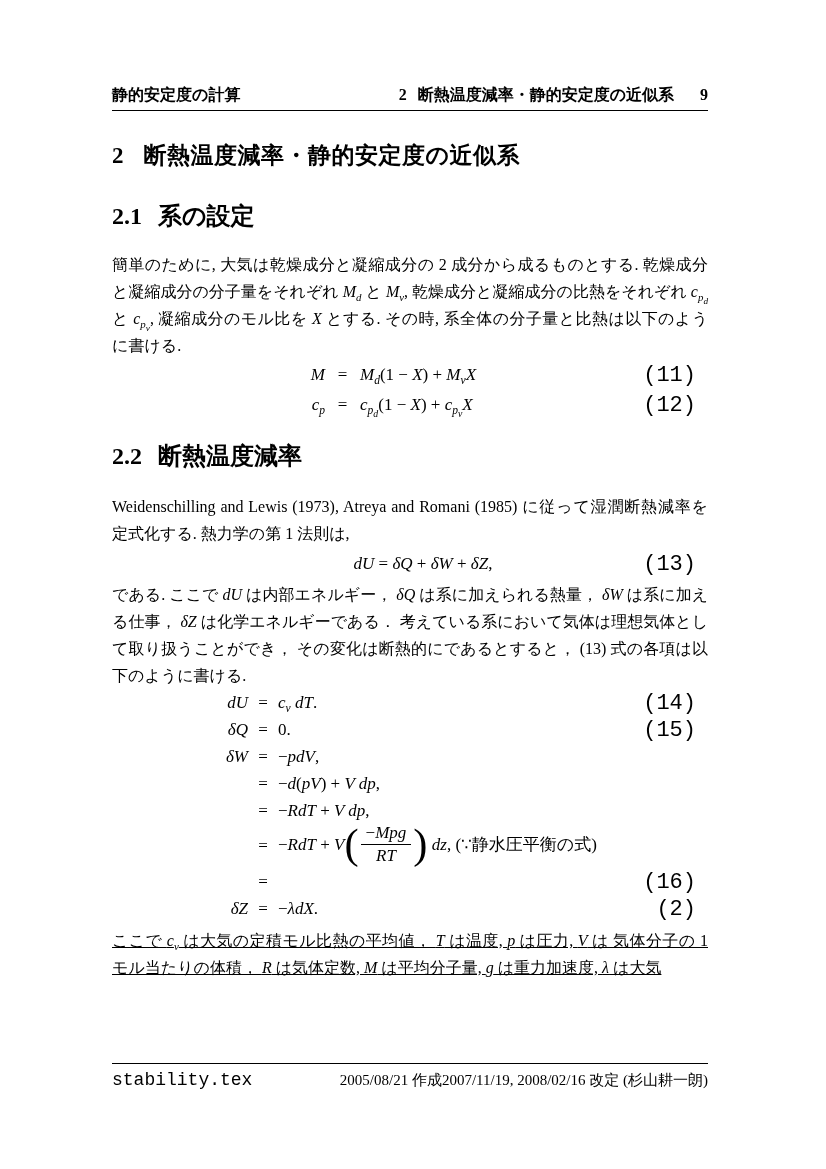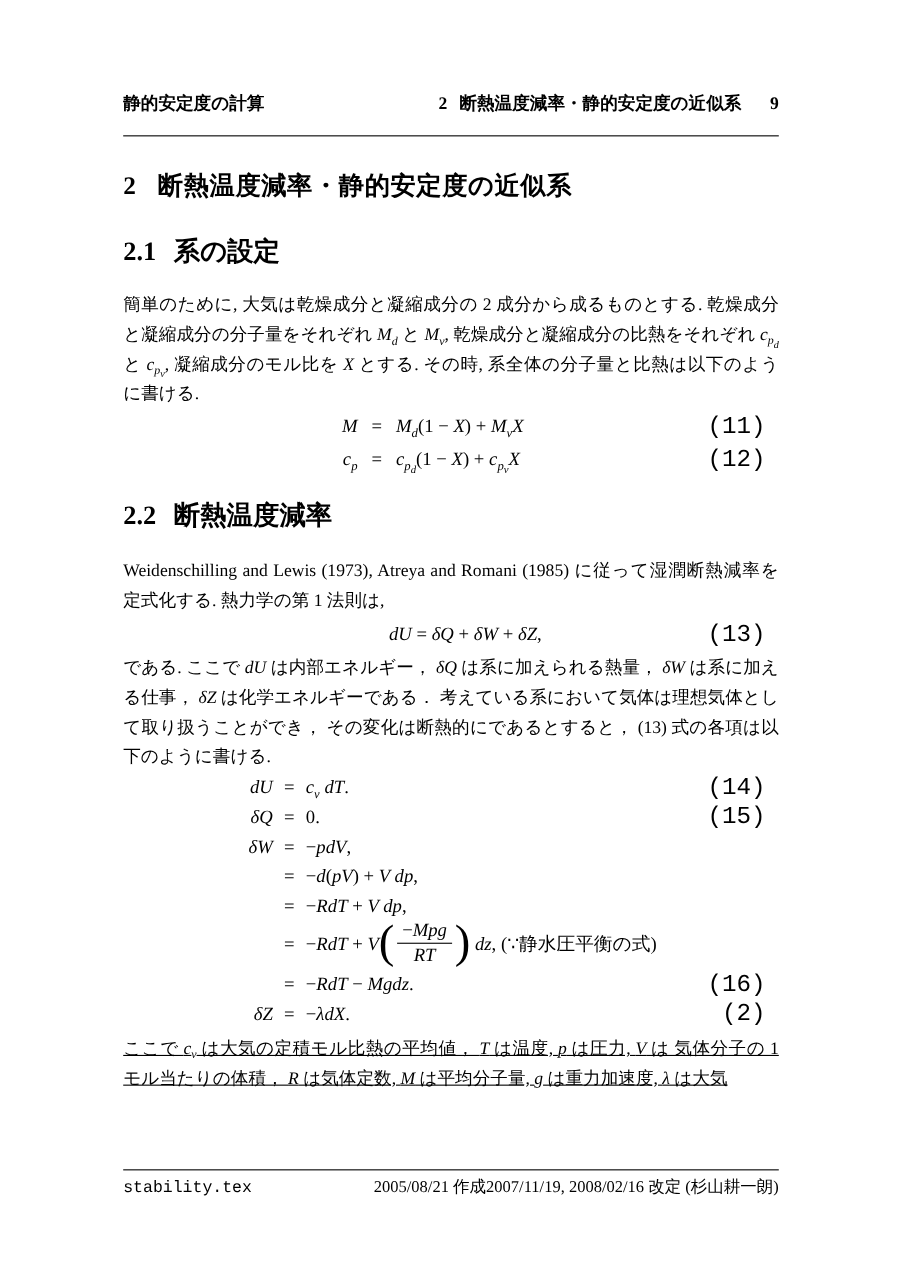--- a/index.html
+++ b/index.html
@@ -10,21 +10,21 @@
     padding:86px 118px 0 112px;
     background:#ffffff;
     color:#000000;
     overflow:hidden;
     font-family:"Liberation Serif",serif;
   }
   
   .running-header{
     display:flex;justify-content:space-between;
     border-bottom:1.5px solid #000;
-    padding-bottom:20px;font-size:16px;line-height:17px;
+    padding-bottom:7px;font-size:16px;line-height:17px;
   }
   .rh-left{font-family:"Liberation Sans",sans-serif;font-weight:600;}
   .rh-right{display:inline-flex;align-items:baseline;}
   .rh-num,.rh-page{font-family:"Liberation Serif",serif;font-weight:700;}
   .rh-title{font-family:"Liberation Sans",sans-serif;font-weight:600;margin-left:11px;}
   .rh-page{margin-left:26px;}
   
   h1.sec{margin:29px 0 0;font-size:23px;line-height:30px;display:flex;align-items:baseline;font-weight:700;}
   .sec-num{font-family:"Liberation Serif",serif;font-weight:700;margin-right:20px;}
   .sec-title{font-family:"Liberation Sans",sans-serif;font-weight:600;letter-spacing:0.5px;}
@@ -65,21 +65,21 @@
   .eq-num{position:absolute;right:12px;top:50%;transform:translateY(-50%);
           font-family:Liberation Mono, monospace;font-style:normal;font-size:22px;}
   .eq-single{position:relative;margin-top:2px;min-height:30px;display:flex;
              align-items:center;justify-content:center;padding-left:26px;font-size:17px;}
   
   .page-footer{
     position:absolute;left:112px;right:118px;top:1063px;
     border-top:1.2px solid #000;padding-top:6px;
     display:flex;justify-content:space-between;align-items:baseline;font-size:15px;
   }
-  .ft-left{font-family:"Liberation Mono",monospace;font-size:15px;text-align:center;}
+  .ft-left{font-family:"Liberation Mono",monospace;font-size:18px;text-align:center;}
   .ft-right{font-family:"Liberation Serif",serif;}
 </style>
 </head>
 <body>
 
 <div class="page">
 
   <div class="running-header">
     <span class="rh-left">静的安定度の計算</span>
     <span class="rh-right">
@@ -160,21 +160,20 @@
         <span class="eq-rhs"><span class="mr">−</span><span class="mi">RdT</span><span class="mr"> + </span><span class="mi">V dp</span><span class="mr">,</span></span>
       </div>
       <div class="eqrow tall">
         <span class="eq-lhs"></span>
         <span class="eq-rel mr">=</span>
         <span class="eq-rhs"><span class="mr">−</span><span class="mi">RdT</span><span class="mr"> + </span><span class="mi">V</span><span class="mbigp">(</span><span class="mfrac"><span class="mnum"><span class="mr">−</span><span class="mi">Mpg</span></span><span class="mden"><span class="mi">RT</span></span></span><span class="mbigp">)</span><span class="mi"> dz</span><span class="mr">, (∵静水圧平衡の式)</span></span>
       </div>
       <div class="eqrow">
         <span class="eq-lhs"></span>
         <span class="eq-rel mr">=</span>
-        <span class="eq-rhs"><span class="mr">−</span><span class="mi">RdT</span><span class="mr"> − </span><span class="mi">Mgdz</span><span class="mr">.</span></span>
         <span class="eq-num">(16)</span>
       </div>
       <div class="eqrow">
         <span class="eq-lhs"><span class="mi">δZ</span></span>
         <span class="eq-rel mr">=</span>
         <span class="eq-rhs"><span class="mr">−</span><span class="mi">λdX</span><span class="mr">.</span></span>
         <span class="eq-num">(2)</span>
       </div>
     </div>
 

